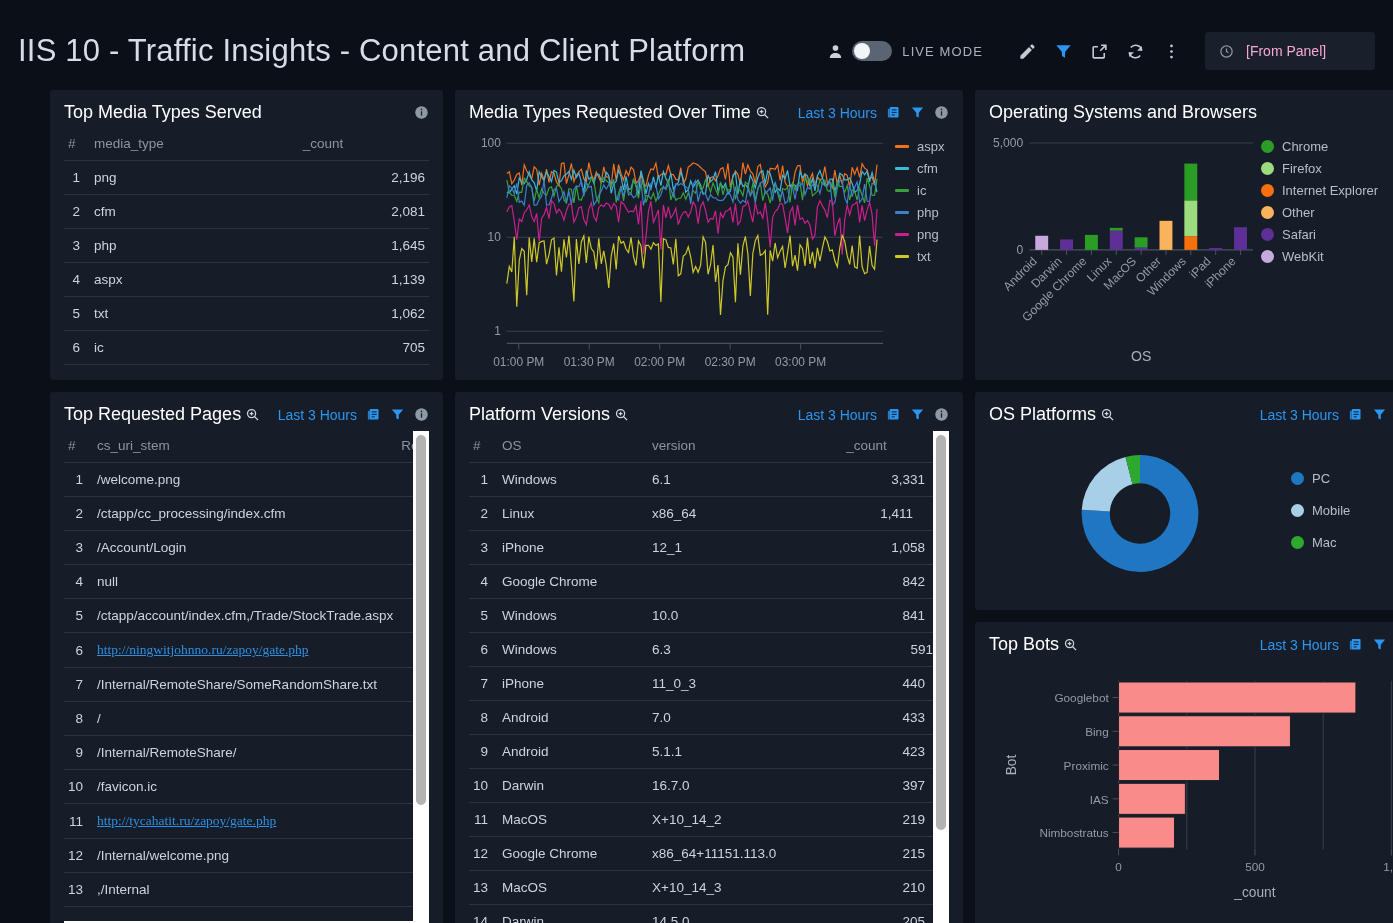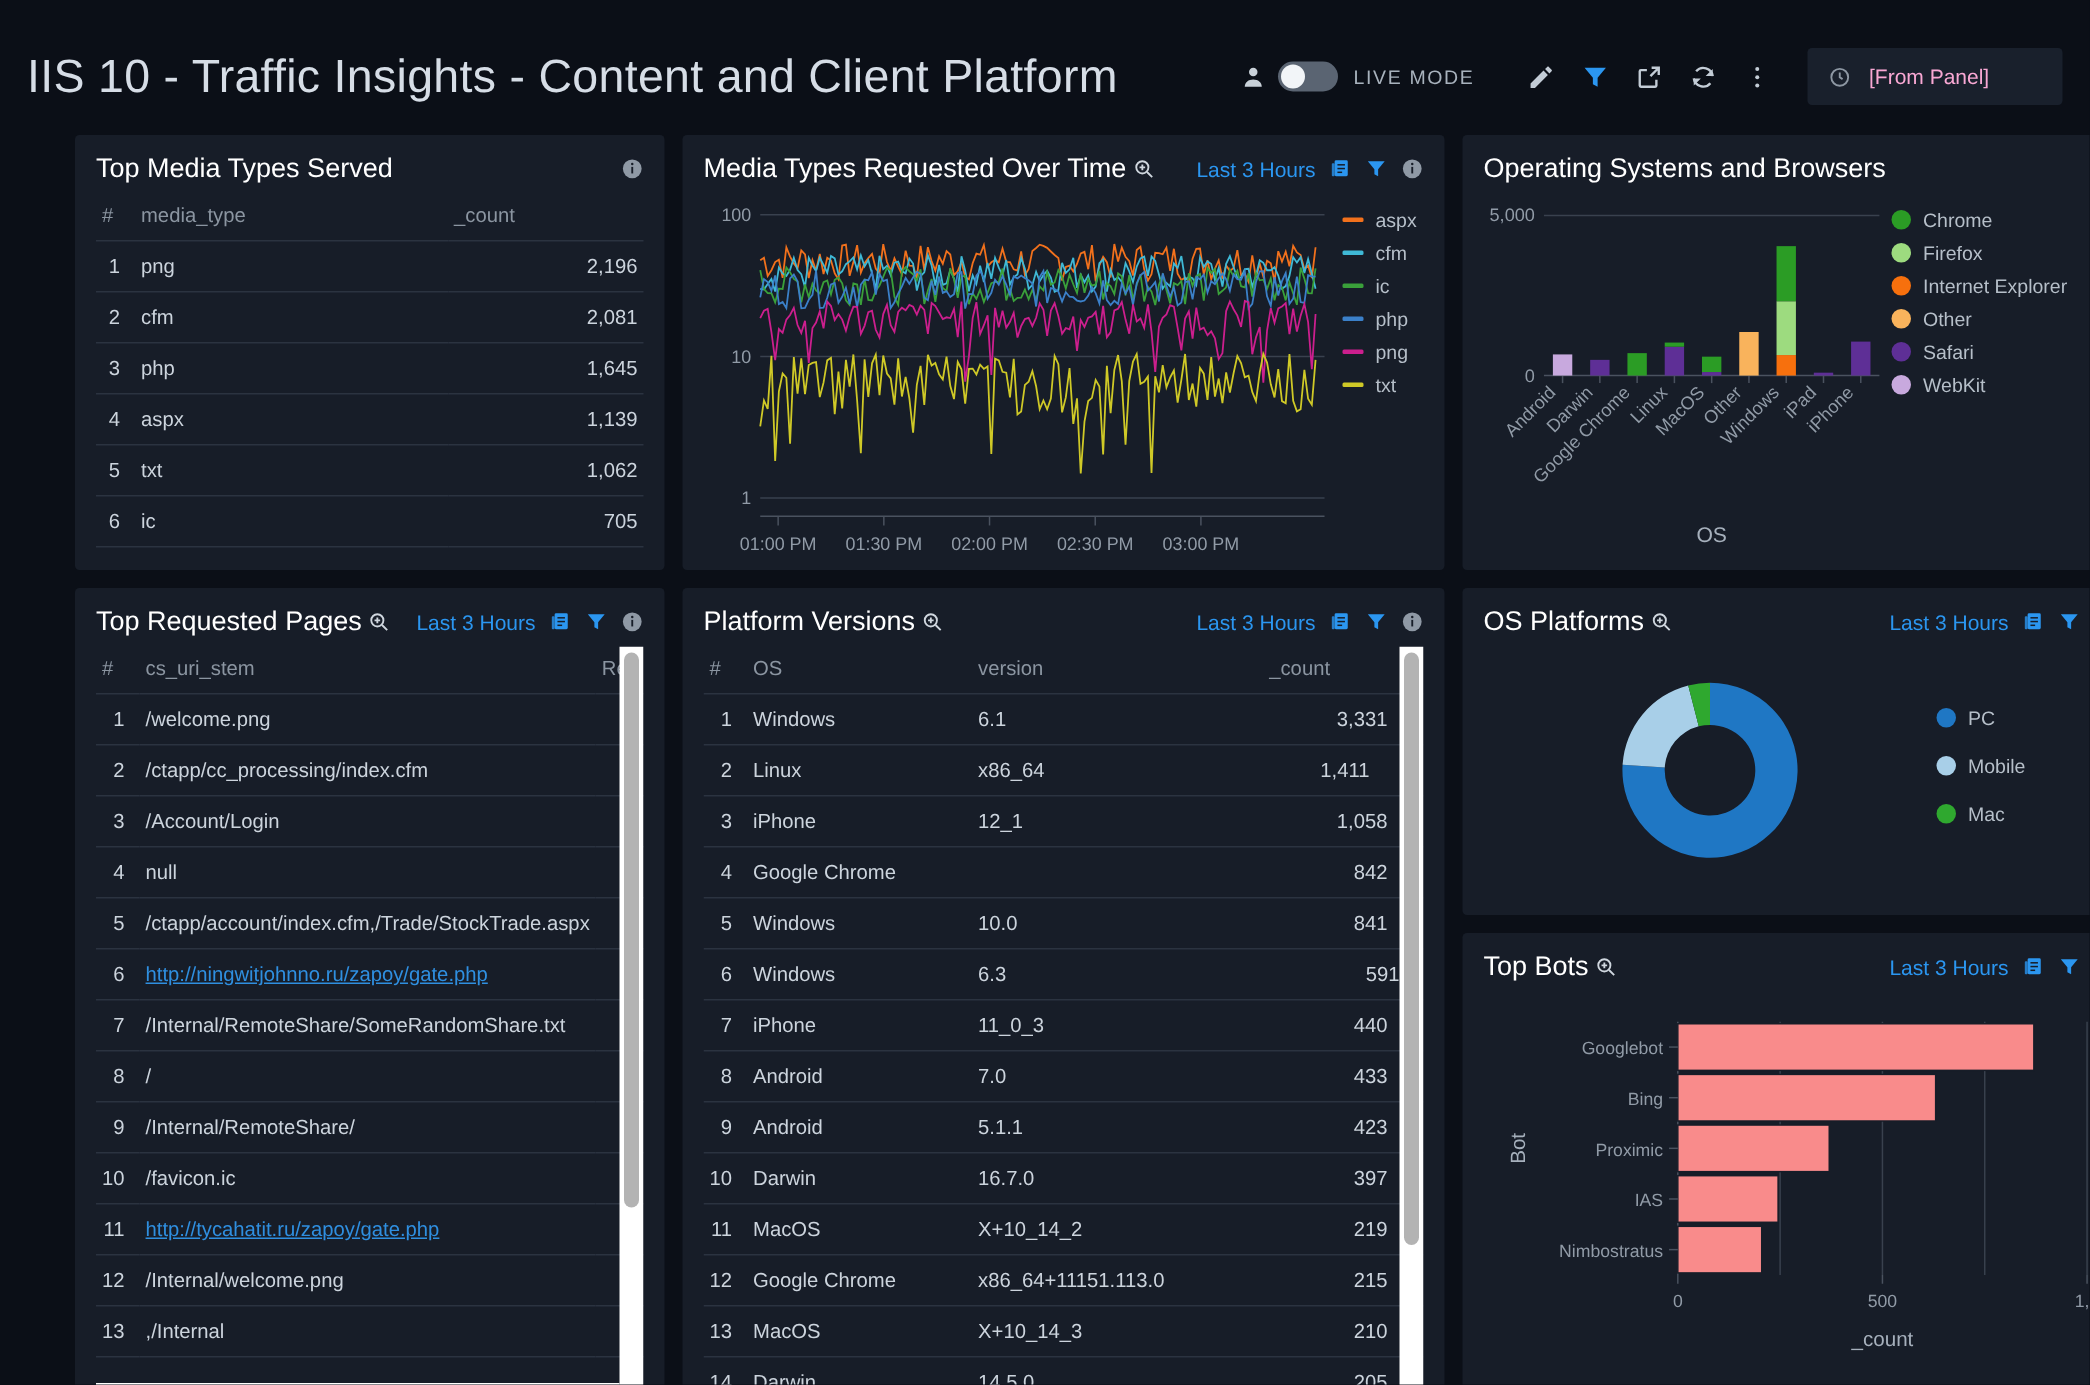--- a/index.html
+++ b/index.html
@@ -97,21 +97,21 @@
     font-weight: 400; color:#8b95a1; text-align:left;
     padding: 7px 4px 9px 4px; border-bottom: 1px solid #2b3340;
     white-space: nowrap;
   }
   table.tbl td {
     color:#ccd4dd; padding: 9px 4px; border-bottom: 1px solid #2b3340;
     white-space: nowrap;
   }
   .c-idx { width: 26px; text-align:right; color:#9aa4b0; padding-right:10px !important; }
   .c-num { text-align:right; }
-  .c-link { color:#2f8fe0; text-decoration: underline; cursor:pointer; }
+  .c-link { color:#2f8fe0; text-decoration: underline; cursor:pointer;font-family:Liberation Serif, serif; }
   .tbl-wrap { flex:1; overflow:hidden; position:relative; }
 
   
   .vscroll {
     position:absolute; top:0; right:0; width:16px; bottom:0;
     background:#ffffff;
   }
   .vscroll .thumb {
     position:absolute; left:3px; width:10px; border-radius:5px; background:#b3b3b3;
   }

